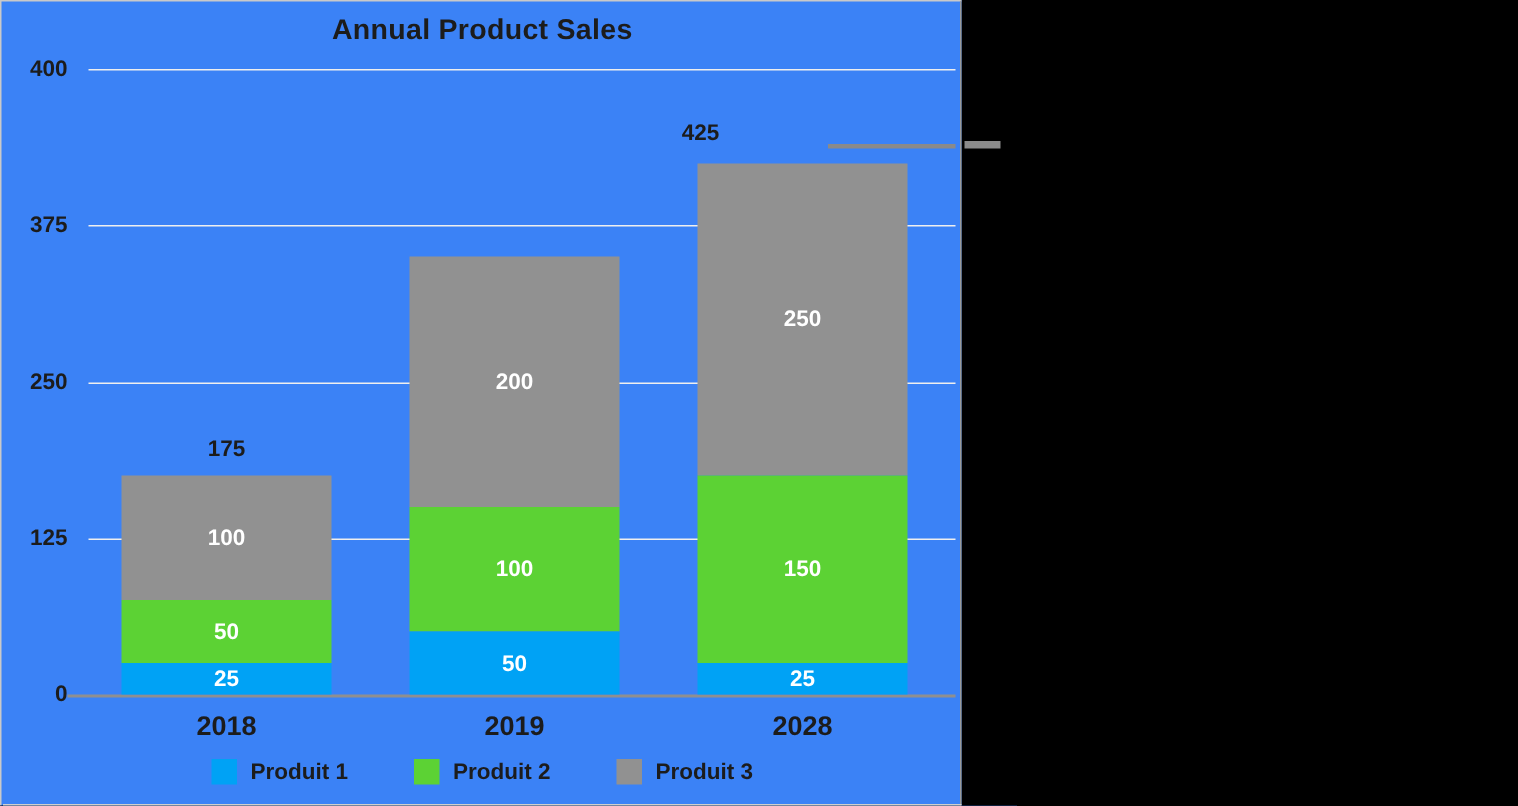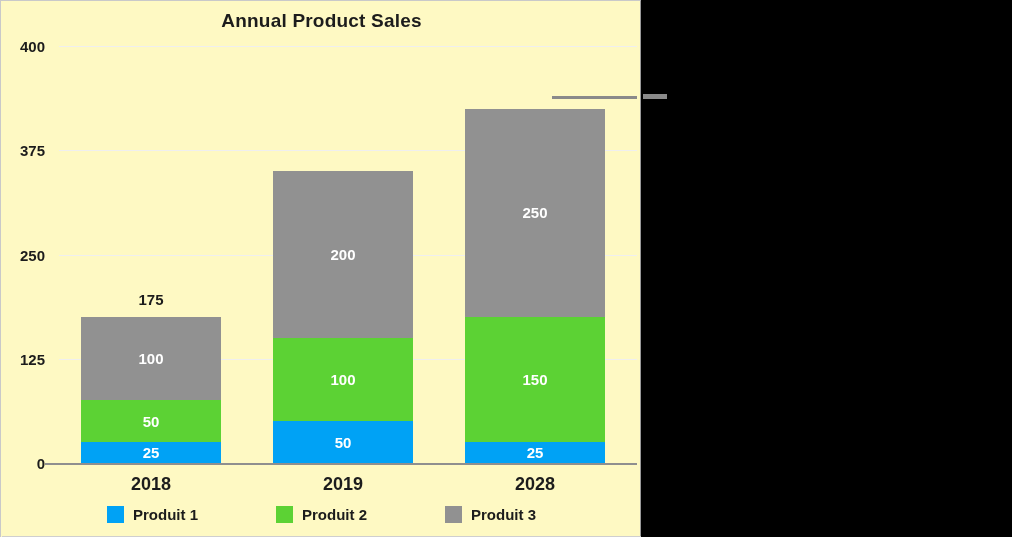--- a/index.html
+++ b/index.html
@@ -15,21 +15,21 @@
     position: relative;
   }
 
   
   #chart-canvas {
     position: absolute;
     left: 0;
     top: 0;
     width: 641px;
     height: 537px;
-    background: #fef9c3;
+    background: #3b82f6;
     box-sizing: border-box;
     border-right: 1.5px solid #9a9a9a;
     border-left: 1.5px solid #c9c9c9;
     border-top: 1.5px solid #c9c9c9;
     overflow: visible;
   }
 
   
   #chart-title {
     position: absolute;
@@ -143,21 +143,21 @@
 
   
   #legend {
     position: absolute;
     left: 0;
     top: 505px;
     width: 641px;
     display: flex;
     justify-content: center;
     align-items: center;
-    gap: 78px;
+    gap: 44px;
   }
   .legend-item {
     display: flex;
     align-items: center;
     gap: 9px;
   }
   .legend-swatch {
     width: 17px;
     height: 17px;
   }
@@ -224,20 +224,21 @@
           <span class="bar-seg-label">100</span>
         </div>
         <div class="bar-seg" style="height:166.8px; background:#919191;">
           <span class="bar-seg-label">200</span>
         </div>
       </div>
       <div class="xtick-label" style="bottom:-32px;">2019</div>
     </div>
 
     <div class="bar-group" style="left:406px; width:140px; height:417px;">
+      <div class="bar-total-label" style="bottom:366px; left:-68px; width:140px;">425</div>
       <div class="bar-stack" style="height:354.45px;">
         <div class="bar-seg" style="height:20.85px; background:#00A2F5;">
           <span class="bar-seg-label">25</span>
         </div>
         <div class="bar-seg" style="height:125.1px; background:#5CD234;">
           <span class="bar-seg-label">150</span>
         </div>
         <div class="bar-seg" style="height:208.5px; background:#919191;">
           <span class="bar-seg-label">250</span>
         </div>

